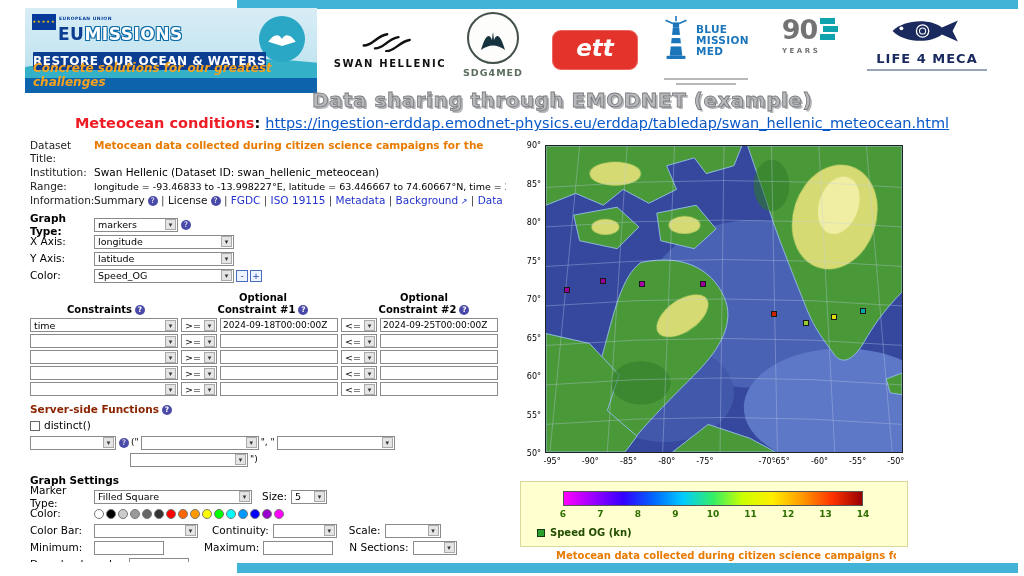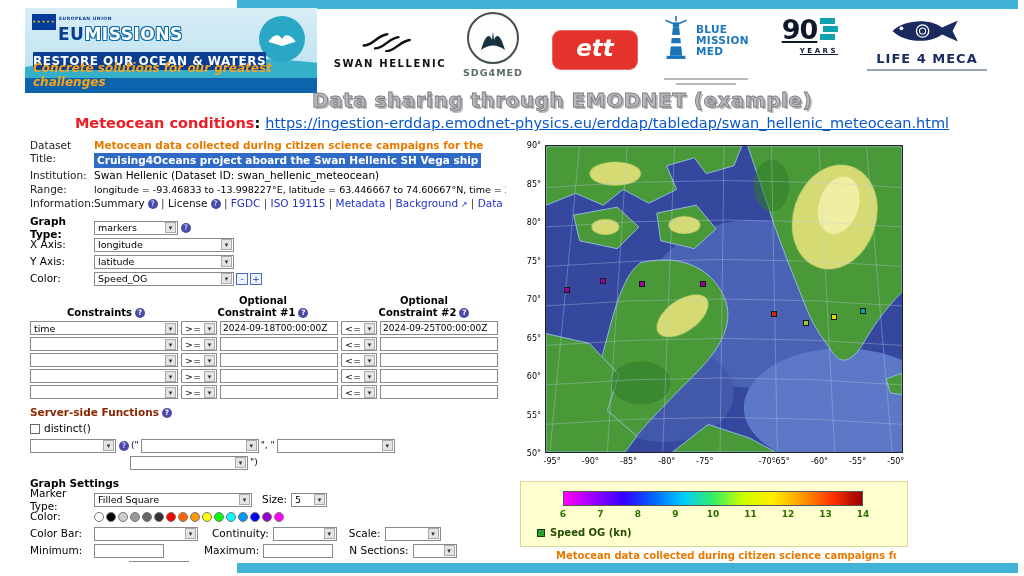--- a/index.html
+++ b/index.html
@@ -44,21 +44,21 @@
     display:flex; align-items:center; justify-content:center; box-shadow:inset 0 0 0 1px rgba(255,255,255,.25); }
   .ett-text { color:#fff; font-size:23px; font-weight:bold; font-style:italic; line-height:1; padding-bottom:3px; }
 
   .bmm { position:absolute; left:660px; top:10px; width:94px; height:82px; }
   .bmm-lh { position:absolute; left:2px; top:4px; }
   .bmm-text { position:absolute; left:36px; top:14px; font-size:10.5px; font-weight:bold; color:#1b75bb; line-height:11px; letter-spacing:.3px; }
   .bmm-line { position:absolute; height:2px; background:#b8b8b8; }
   .bmm-line1 { left:4px; top:68px; width:84px; }
   .bmm-line2 { left:16px; top:73px; width:60px; }
 
-  .anniv { position:absolute; left:782px; top:16px; width:56px; height:74px; color:#0f172a; text-align:right;text-decoration:underline; }
+  .anniv { position:absolute; left:782px; top:16px; width:56px; height:74px; color:#737373; text-align:left; }
   .anniv-top { display:flex; align-items:flex-start; justify-content:center; }
   .anniv-num { font-size:27px; font-weight:bold; line-height:28px; letter-spacing:-1px; }
   .anniv-bars { margin-left:3px; margin-top:2px; }
   .anniv-bar { width:15px; height:6px; background:#0fa3ad; margin-bottom:2px; }
   .anniv-bar.b2 { margin-left:3px; }
   .anniv-caption { font-size:7px; font-weight:bold; letter-spacing:2.5px; margin-top:3px; }
 
   .l4m { position:absolute; left:862px; top:16px; width:130px; height:70px; text-align:center; }
   .l4m-name { font-size:13px; font-weight:bold; color:#1b2a5e; letter-spacing:1px; margin-top:1px; }
   .l4m-line { height:2px; background:#9aa4b8; margin:3px auto 0; width:120px; }
@@ -238,21 +238,20 @@
 <div class="heading">
   <span class="heading-label">Meteocean conditions</span><span class="heading-colon">: </span><span class="heading-link">https://ingestion-erddap.emodnet-physics.eu/erddap/tabledap/swan_hellenic_meteocean.html</span>
 </div>
 
 <div class="erddap">
 
   <div class="meta-row">
     <span class="meta-label">Dataset Title:</span>
     <span class="ds-lines">
       <span class="ds-title1">Metocean data collected during citizen science campaigns for the</span>
-      <span class="ds-title2">Cruising4Oceans project aboard the Swan Hellenic SH Vega ship</span>
     </span>
   </div>
 
   <div class="meta-row">
     <span class="meta-label">Institution:</span>
     <span class="meta-value">Swan Hellenic (Dataset ID: swan_hellenic_meteocean)</span>
   </div>
 
   <div class="meta-row">
     <span class="meta-label">Range:</span>

